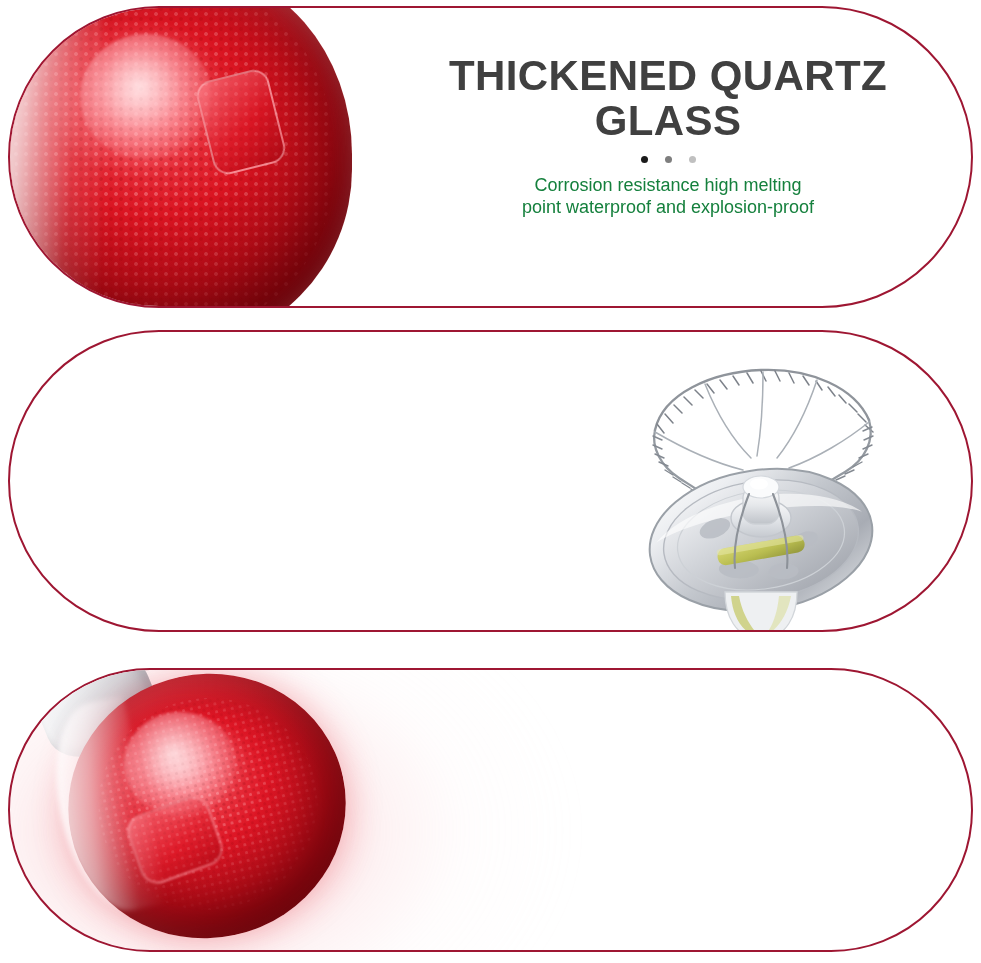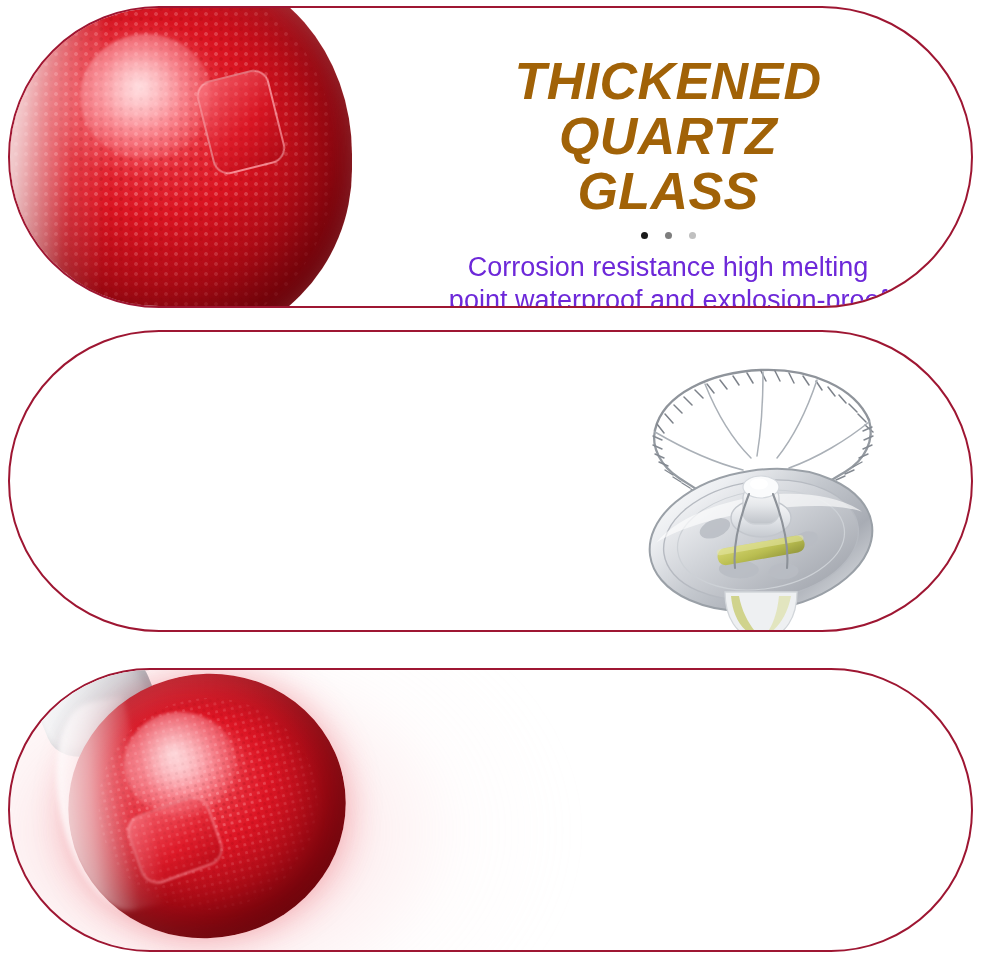--- a/index.html
+++ b/index.html
@@ -32,42 +32,41 @@
   #panel-2 { left: 8px;  top: 330px; width: 965px; height: 302px; }
   #panel-3 { left: 8px;  top: 668px; width: 965px; height: 284px; }
 
   
   .textblock {
     position: absolute;
     text-align: center;
     z-index: 6;
   }
   .heading {
-    color: #a16207;
+    color: #404040;
     font-weight: bold;
-    font-size: 52px;
+    font-size: 42px;
     line-height: 1.06;
     letter-spacing: 0.4px;
     white-space: pre-line;
-    font-style: italic;
   }
   .dots {
     display: flex;
     justify-content: center;
     align-items: center;
     gap: 17px;
     margin: 13px 0 12px 0;
   }
   .dot { width: 7px; height: 7px; border-radius: 50%; display:block; }
   .dot.d1 { background: #1a1a1a; }
   .dot.d2 { background: #7e7e7e; }
   .dot.d3 { background: #c0c0c0; }
   .body-text {
-    color: #6d28d9;
-    font-size: 27px;
+    color: #15803d;
+    font-size: 18px;
     line-height: 1.22;
     white-space: pre-line;
   }
 
   #text-1 { left: 398px; top: 46px;  width: 520px; }
 
   
   #art-1 {
     position: absolute;
     left: -58px; top: -60px;

